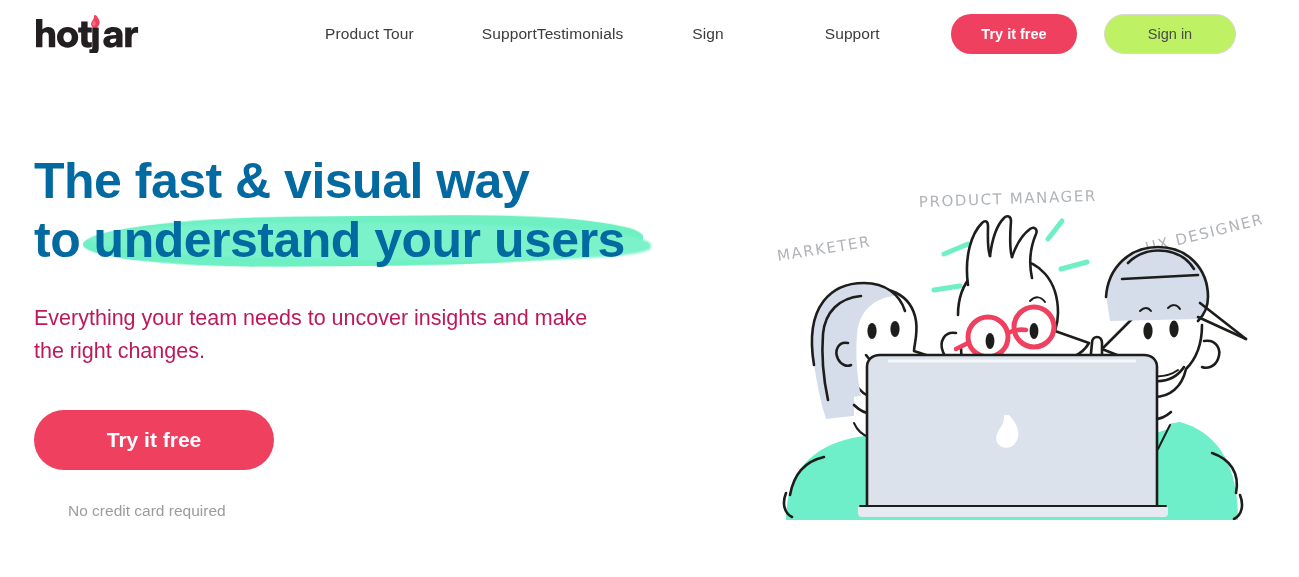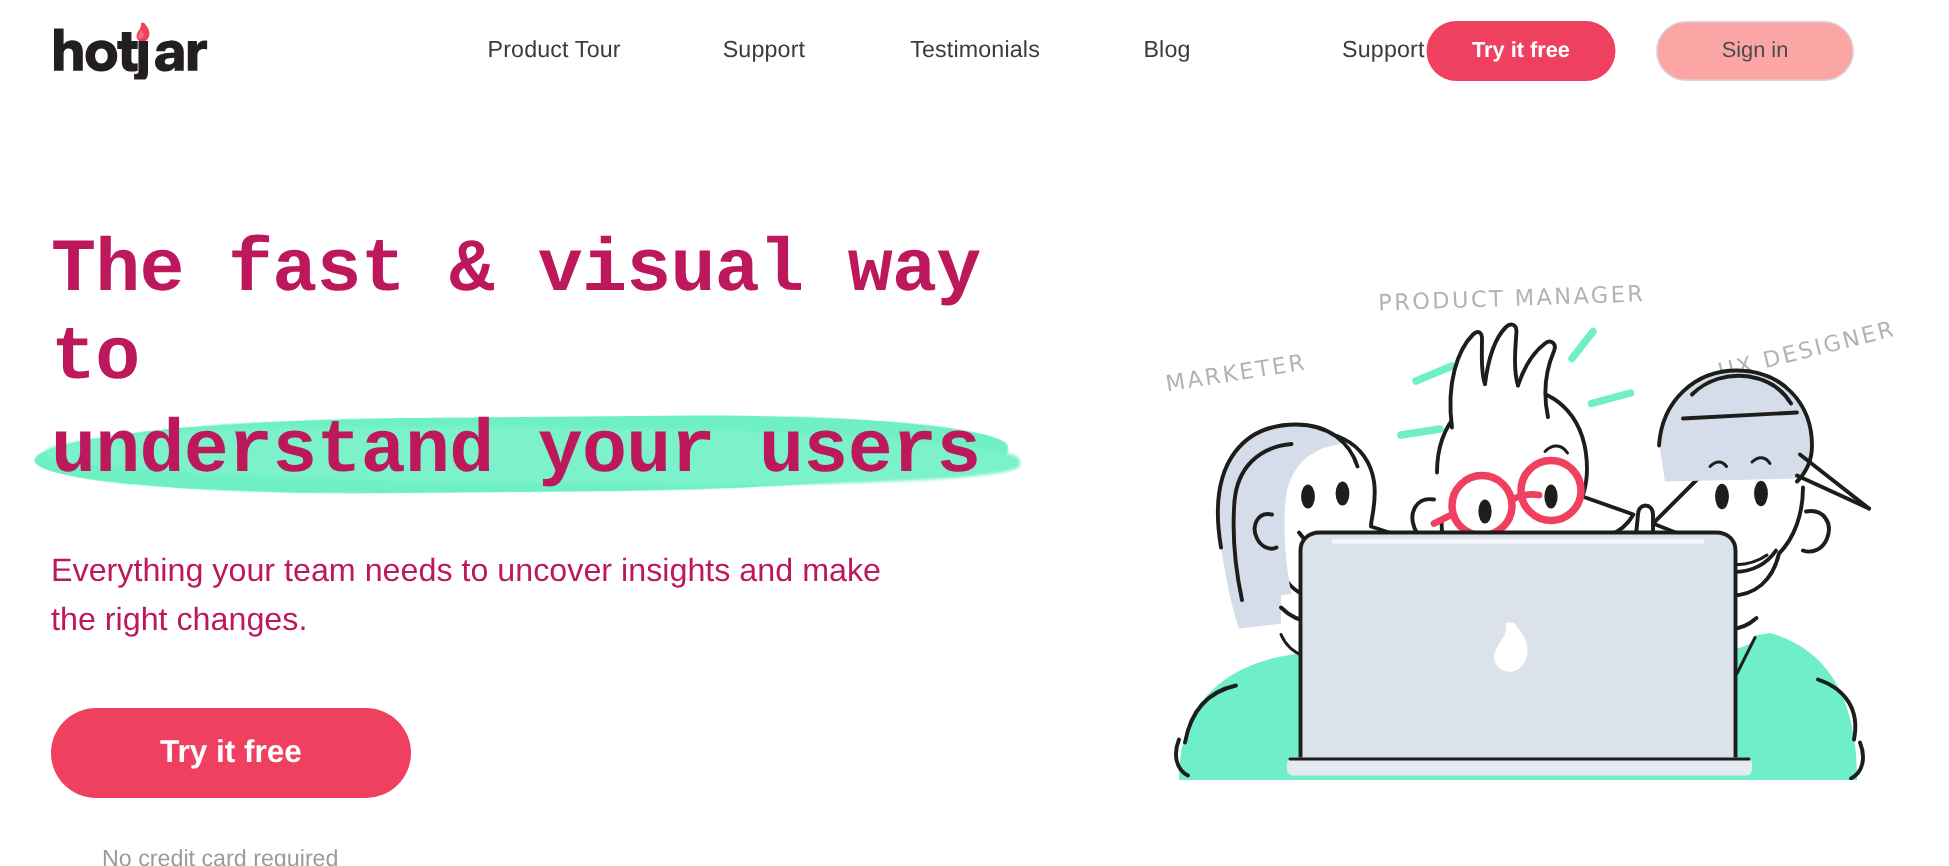--- a/index.html
+++ b/index.html
@@ -44,21 +44,21 @@
   .nav-item {
     font-size: 15.5px;
     color: #3b3b3b;
     letter-spacing: 0.1px;
     text-decoration: none;
     cursor: pointer;
     white-space: nowrap;
   }
   .nav-item.n0 { margin-left: 15px; }
   .nav-item.n1 { margin-left: 68px; }
-  .nav-item.n2 { margin-left: 70px; }
+  .nav-item.n2 { }
   .nav-item.n3 { margin-left: 69px; }
   .nav-item.n4 { margin-left: 101px; }
 
   .nav-actions {
     position: absolute;
     right: 63px;
     top: 14px;
     display: flex;
     align-items: center;
     gap: 27px;
@@ -76,40 +76,40 @@
   .btn-try-nav {
     width: 126px;
     height: 40px;
     background: #ef4060;
     color: #ffffff;
     border: none;
   }
   .btn-signin {
     width: 132px;
     height: 40px;
-    background: #fca5a5;
+    background: #bef264;
     color: #4a4a4a;
     border: 1px solid #d8d8d8;
     font-weight: normal;
   }
 
   
   .hero-left {
     position: absolute;
     left: 34px;
     top: 150px;
     width: 680px;
   }
 
   .headline {
-    font-family: Liberation Mono, monospace;
+    font-family: Liberation Sans, sans-serif;
     font-weight: bold;
     font-size: 50px;
     line-height: 62px;
-    color: #be185d;
+    color: #0369a1;
     letter-spacing: -0.5px;
     position: relative;
   }
   .headline-line2 {
     position: relative;
     display: block;
     margin-top: -3px;
   }
   .hl-mark {
     position: relative;
@@ -210,21 +210,21 @@
 
         <path d="M91.2 14.4 h6.1 v3.0 c1.05 -2.2 2.85 -3.35 5.2 -3.35 c0.6 0 1.1 0.05 1.6 0.2 v5.7 c-0.75 -0.2 -1.45 -0.3 -2.2 -0.3 c-2.85 0 -4.3 1.6 -4.3 4.75 V34.2 h-6.4 z"></path>
       </g>
     </svg>
   </div>
 
   <nav class="nav">
     <a class="nav-item n0" href="#">Product Tour</a>
     <a class="nav-item n1" href="#">Support</a>
     <a class="nav-item n2" href="#">Testimonials</a>
-    <a class="nav-item n3" href="#">Blog</a>
+    <a class="nav-item n3" href="#">Sign</a>
     <a class="nav-item n4" href="#">Support</a>
   </nav>
 
   <div class="nav-actions">
     <button class="btn-pill btn-try-nav">Try it free</button>
     <button class="btn-pill btn-signin">Sign in</button>
   </div>
 </div>
 
 <div class="hero-left">

